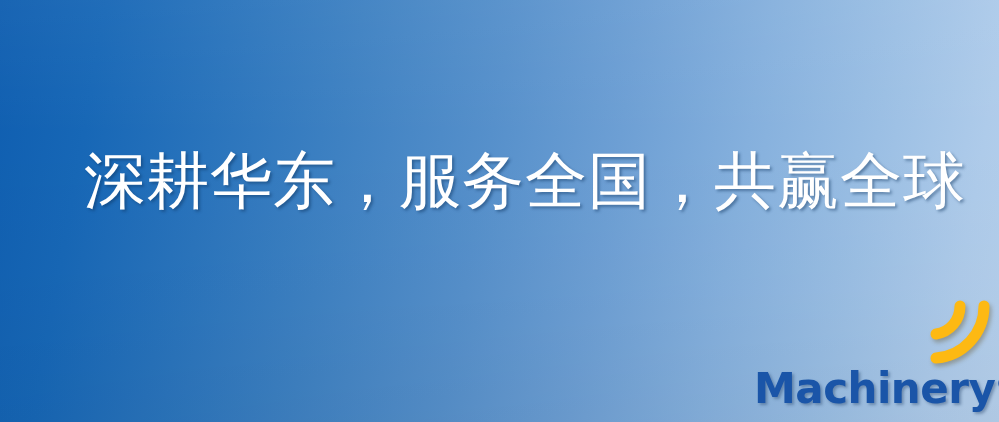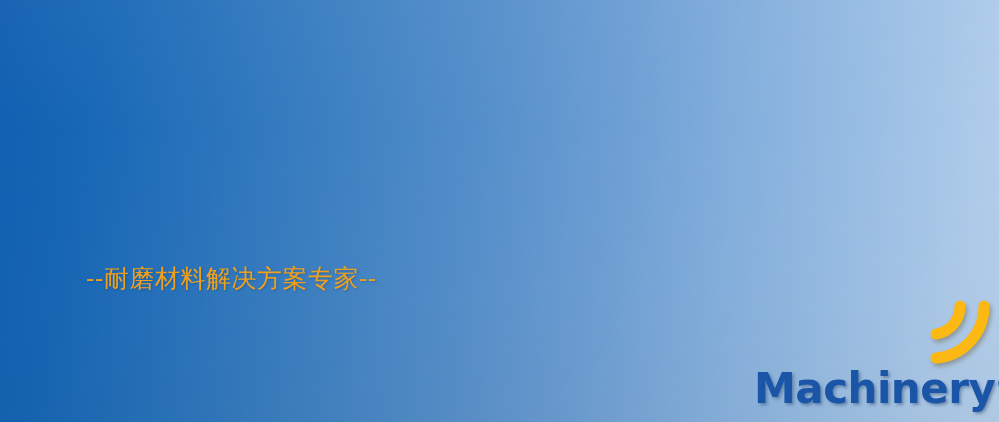--- a/index.html
+++ b/index.html
@@ -126,22 +126,22 @@
     width: 80px;
     height: 80px;
     filter: drop-shadow(2px 3px 2px rgba(90, 70, 20, 0.35));
   }
 </style>
 </head>
 <body>
 
 <div id="banner">
 
+  <div class="headline">深耕华东，服务全国，共赢全球</div>
 
-  <div class="subtitle">--耐磨材料解决方案专家--</div>
 
   <div class="logo">
 
 
     <svg class="logo-waves" viewBox="0 0 80 80">
       <path d="M 14 66 A 52 52 0 0 0 62 14" fill="none" stroke="#fdb913" stroke-width="11" stroke-linecap="round"></path>
       <path d="M 14 42 A 28 28 0 0 0 38 14" fill="none" stroke="#fdb913" stroke-width="11" stroke-linecap="round"></path>
     </svg>
 
     <div class="logo-brandline">

